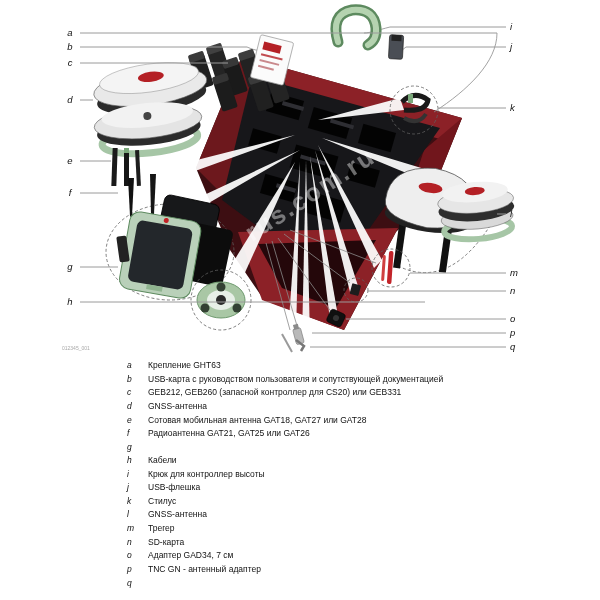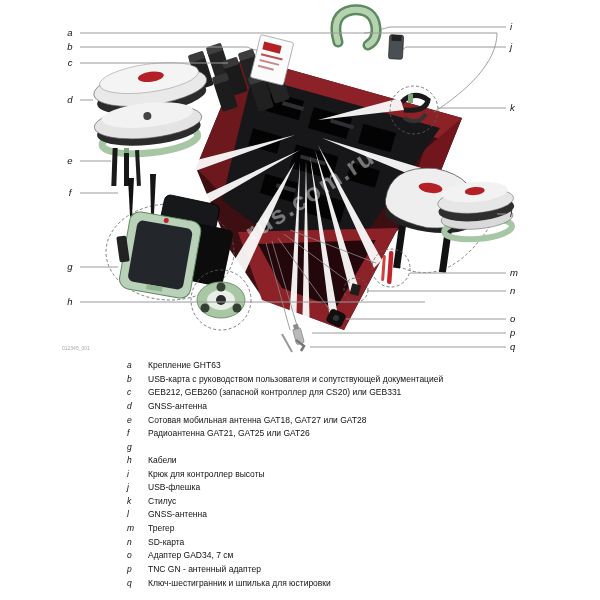--- a/index.html
+++ b/index.html
@@ -343,16 +343,15 @@
     <div class="row">
         <span class="k">o</span>
         <span class="t">Адаптер GAD34, 7 см</span>
       </div>
     <div class="row">
         <span class="k">p</span>
         <span class="t">TNC GN - антенный адаптер</span>
       </div>
     <div class="row">
         <span class="k">q</span>
-        <span class="t">Ключ-шестигранник и шпилька для юстировки</span>
       </div>
   </div>
 </div>
 
 </body></html>

